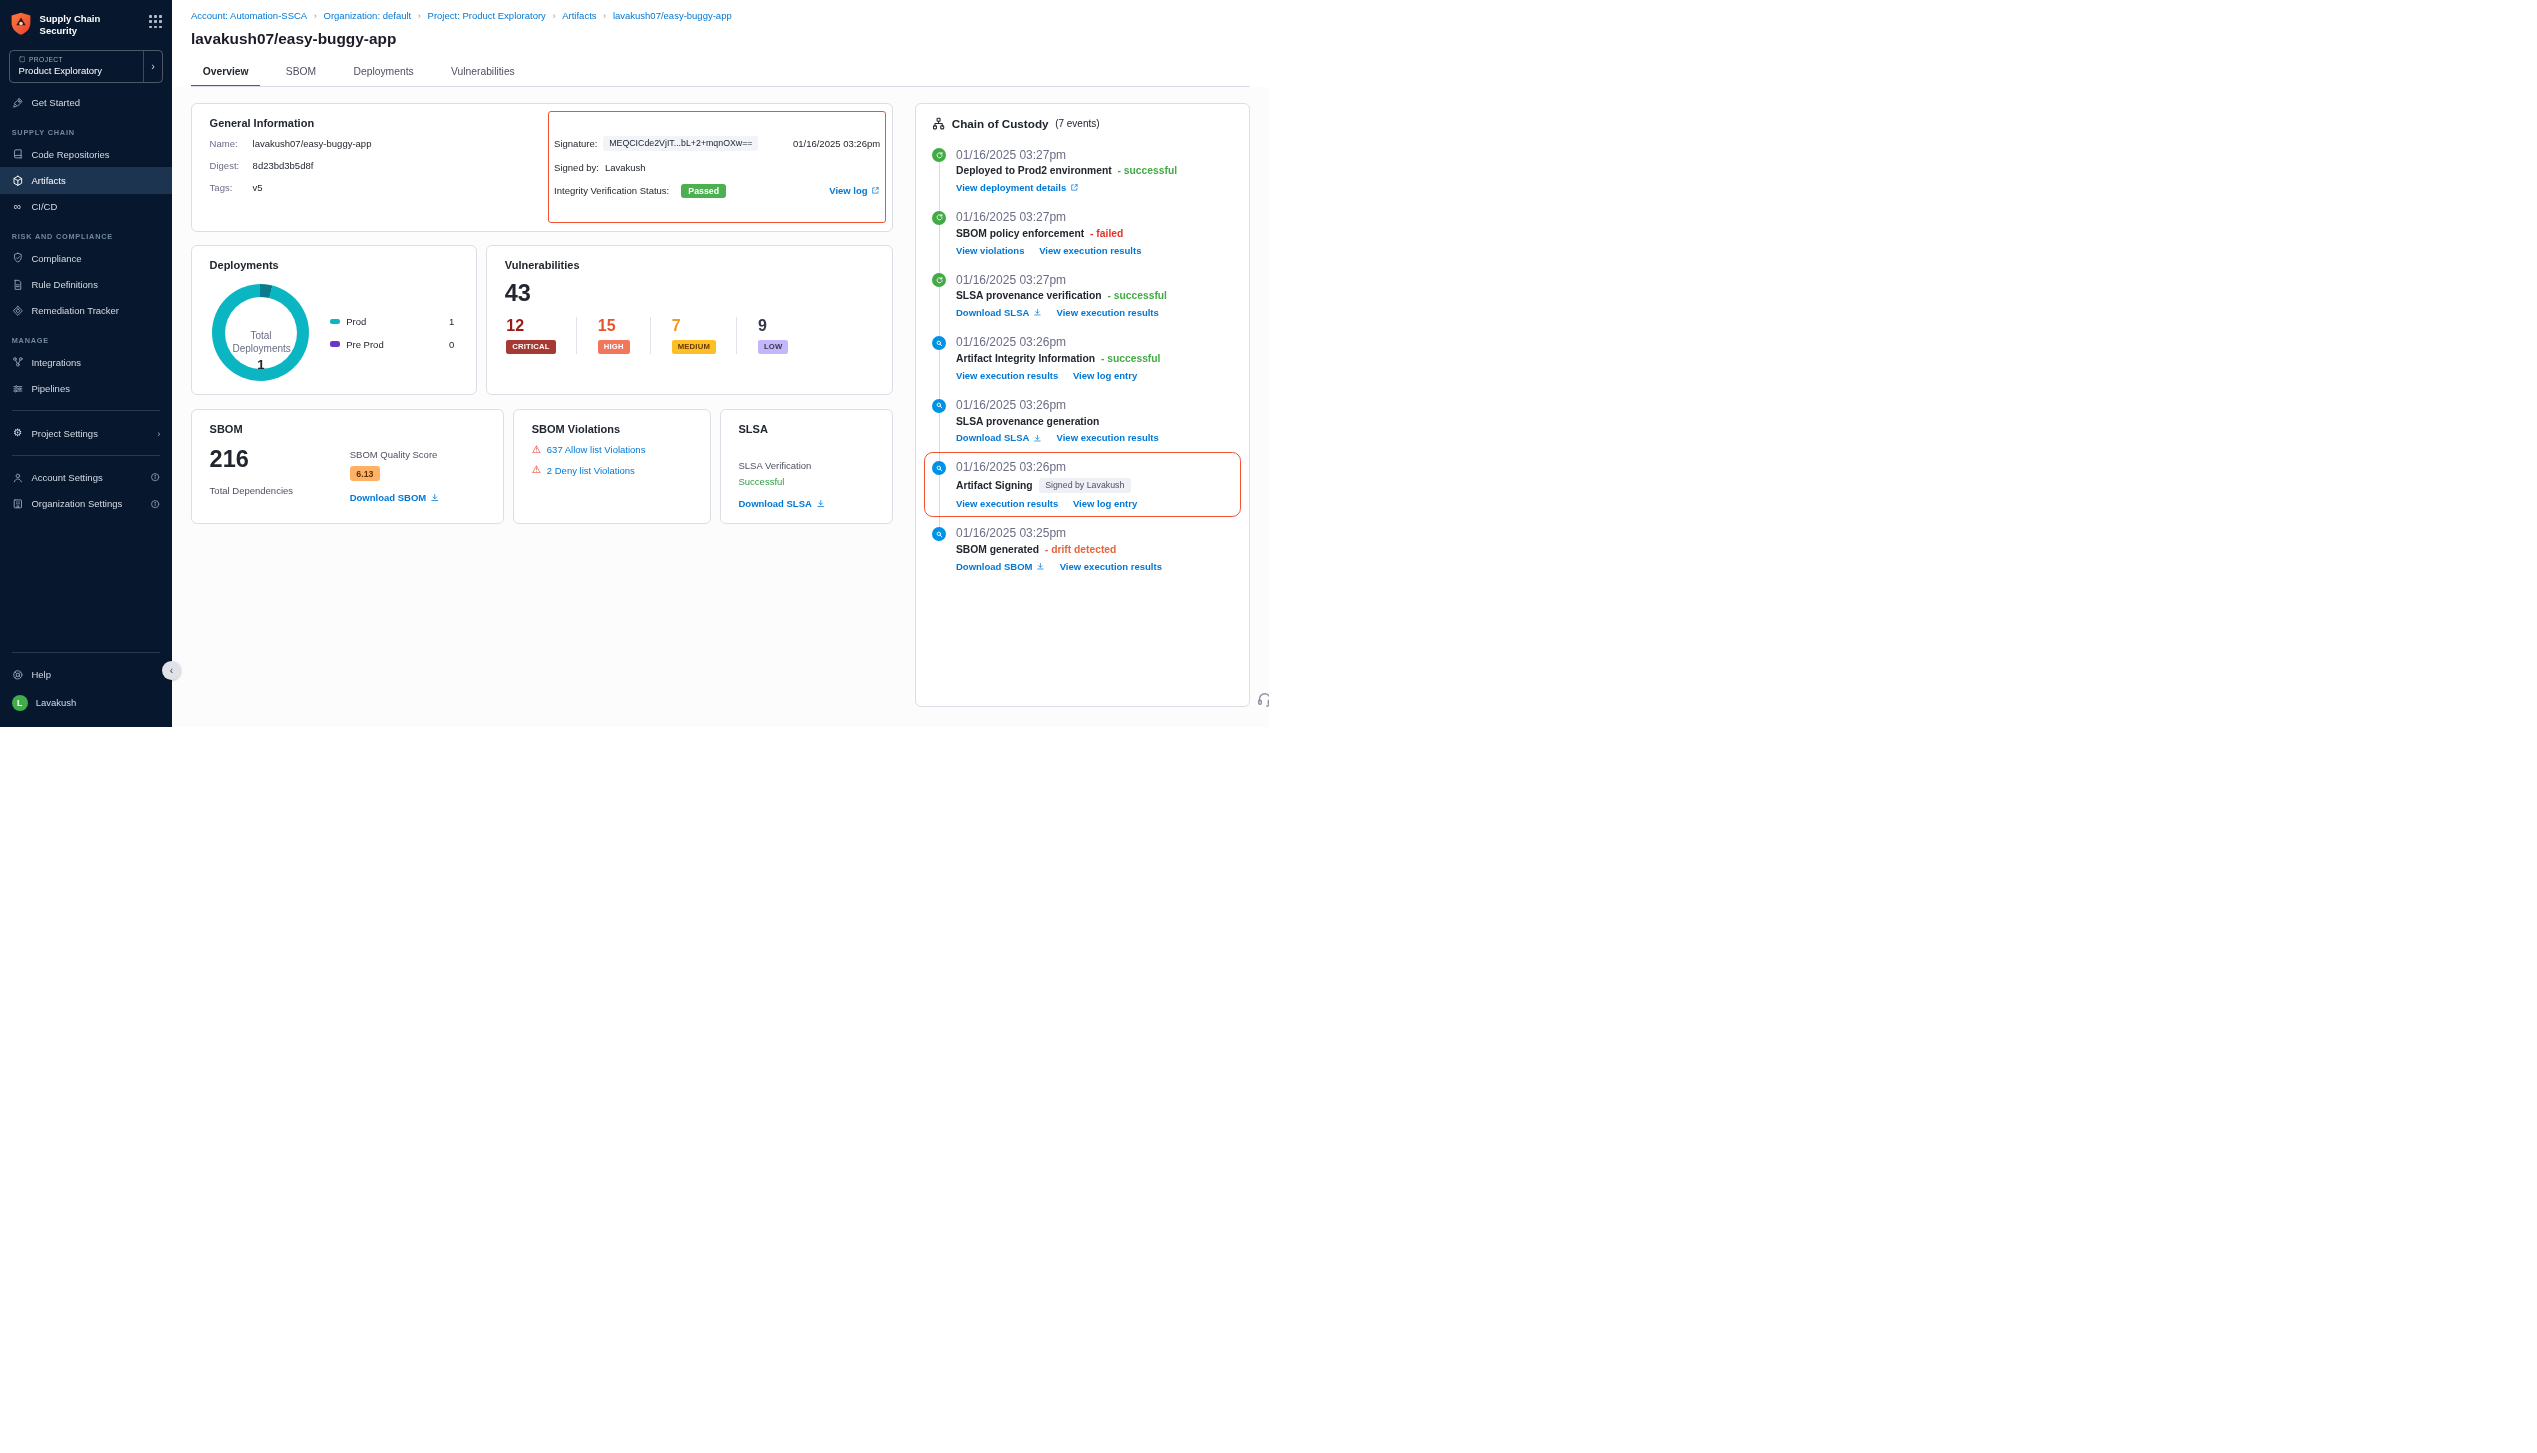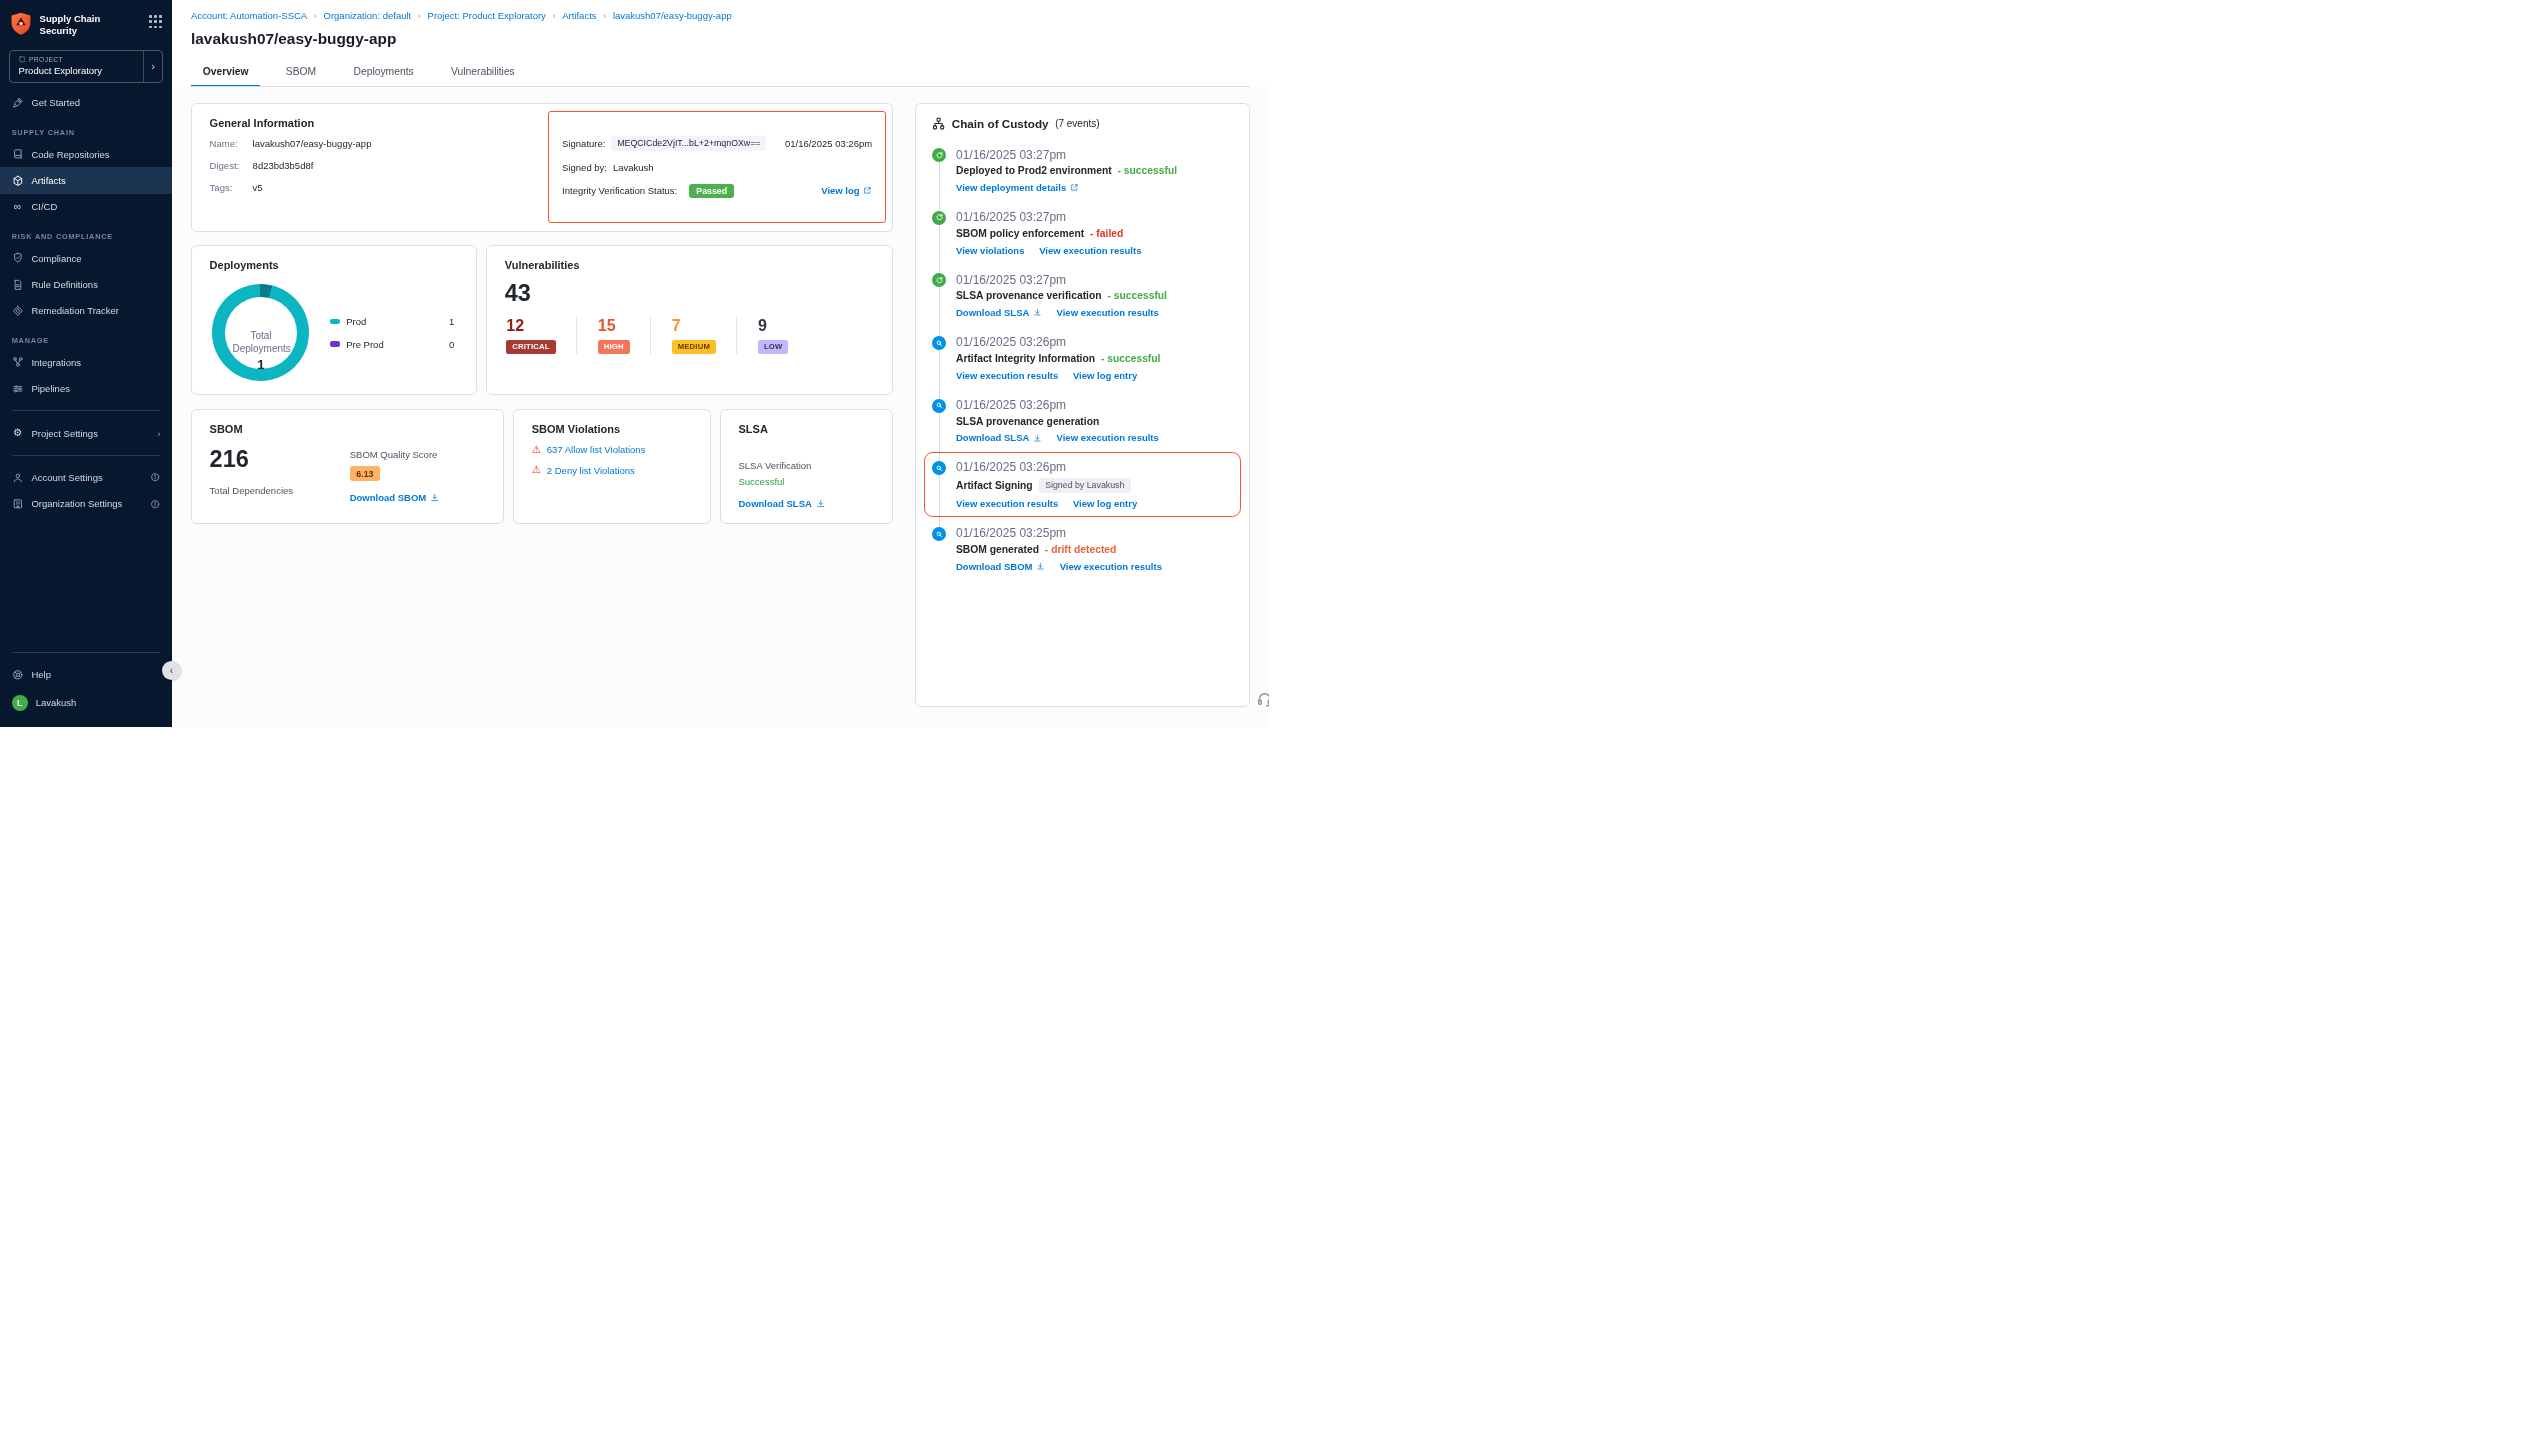--- a/index.html
+++ b/index.html
@@ -47,21 +47,21 @@
   .card{background:#fff;border:0.7px solid #dcdee5;border-radius:5.9px;padding:13.2px 17.6px;box-sizing:border-box;}
   .card-title{font-size:11px;font-weight:700;color:#22272f;}
   .blue-link{color:#0278d5;font-weight:600;font-size:9.5px;display:inline-flex;align-items:center;gap:3.7px;cursor:pointer;}
 
   
   .card-gi{position:relative;min-height:129px;}
   .gi-fields{margin-top:9px;}
   .gi-row{display:flex;margin-bottom:11px;font-size:9.5px;}
   .gi-label{width:43px;color:#6b6d85;flex:none;}
   .gi-value{color:#22272f;}
-  .sig-box{position:absolute;top:7.3px;bottom:7.3px;right:5.9px;width:338px;border:1.5px solid #f4512c;border-radius:2.9px;padding:0 13px;display:flex;flex-direction:column;justify-content:center;gap:11px;box-sizing:border-box;}
+  .sig-box{position:absolute;top:7.3px;bottom:7.3px;right:5.9px;width:338px;border:1.5px solid #f4512c;border-radius:2.9px;padding:0 5px;display:flex;flex-direction:column;justify-content:center;gap:11px;box-sizing:border-box;}
   .sig-row{display:flex;align-items:center;font-size:9.5px;}
   .sig-label{color:#22272f;margin-right:5.9px;}
   .sig-chip{background:#f3f3fa;border-radius:2.9px;padding:2.2px 5.9px;font-size:8.8px;color:#22272f;}
   .sig-time{margin-left:auto;font-size:9.5px;color:#22272f;}
   .passed-badge{background:#4caf50;color:#fff;font-size:8.8px;font-weight:700;padding:2.2px 7.3px;border-radius:2.9px;margin-left:5.9px;}
   .sig-row .blue-link{margin-left:auto;}
 
   .row2,.row3{display:flex;gap:8.8px;}
   .card-deploy{flex:329 0 0;}
   .card-vuln{flex:488 0 0;}

